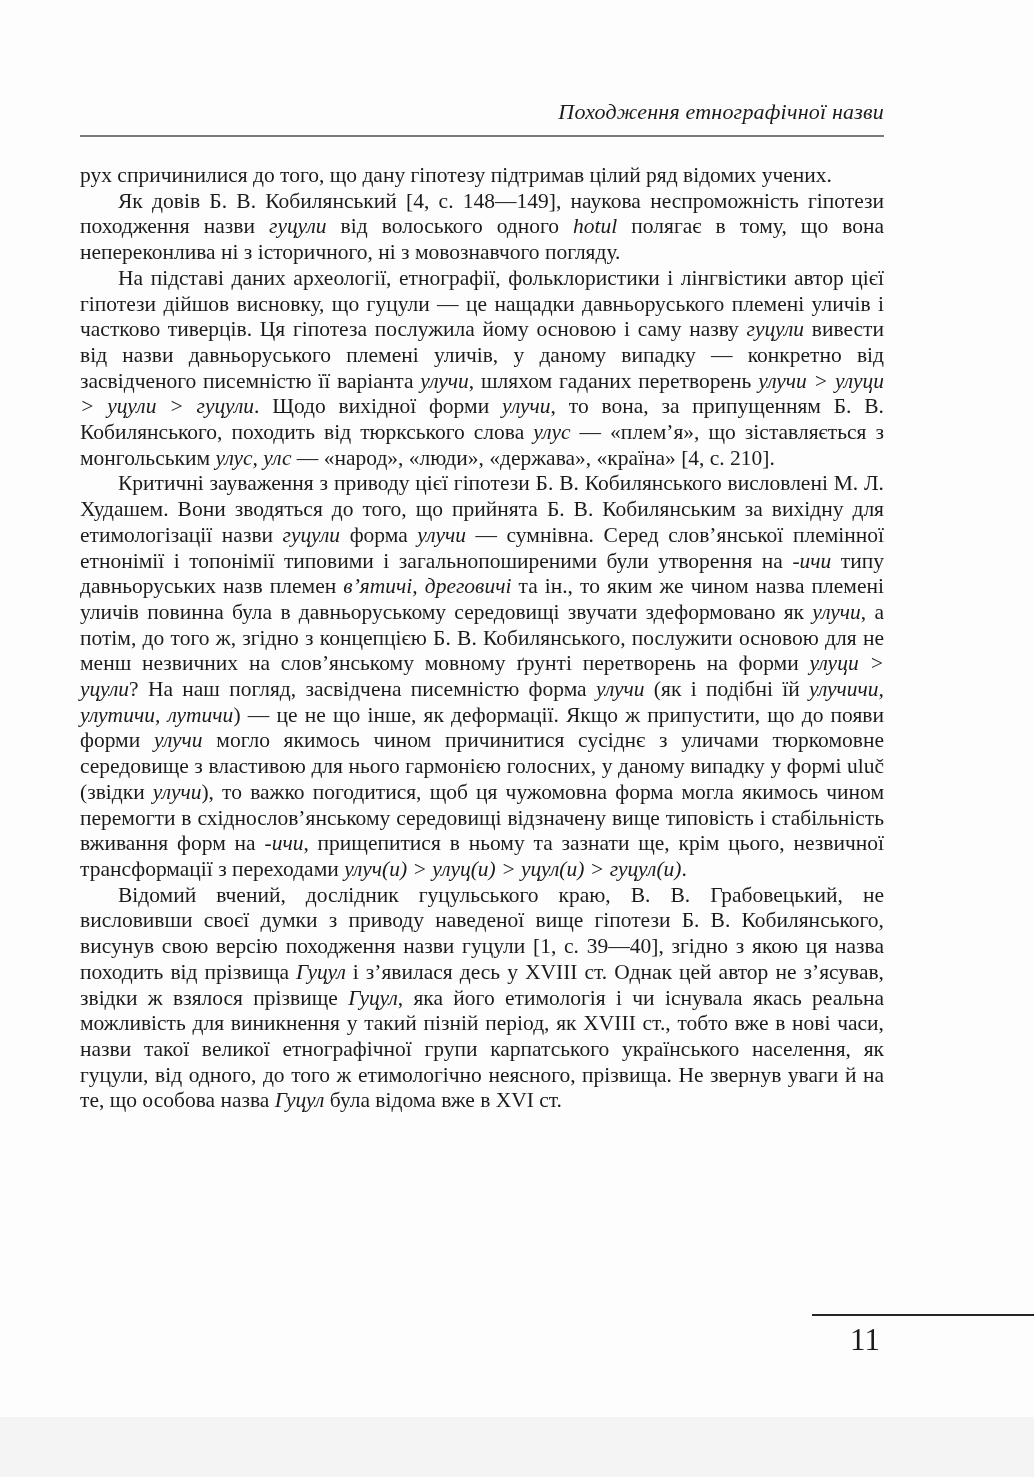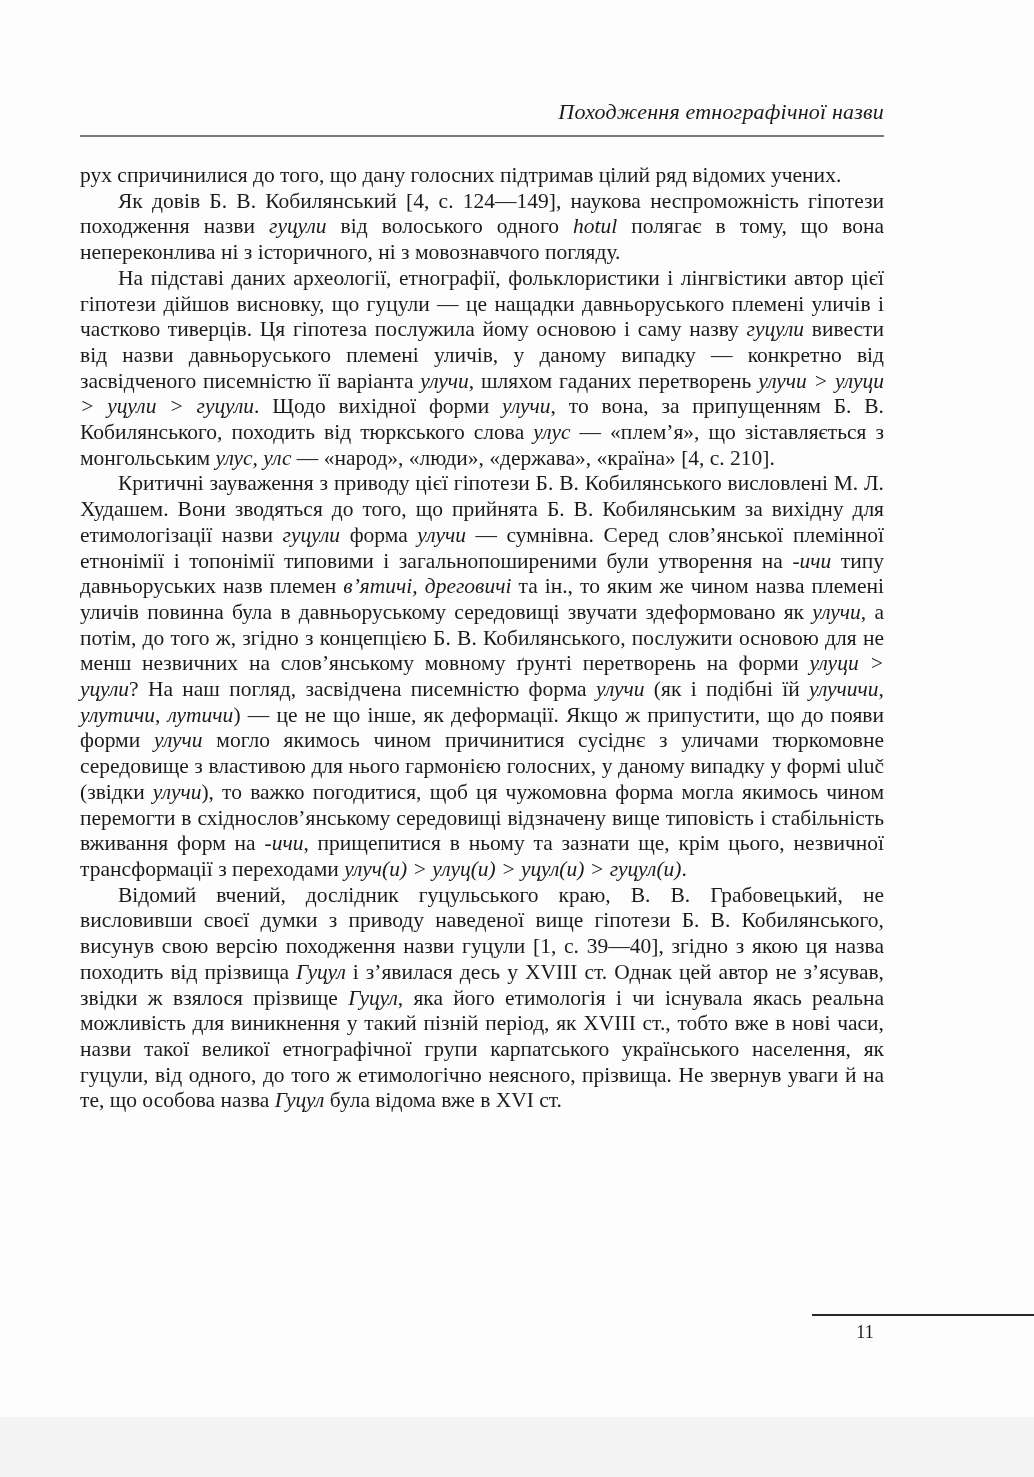--- a/index.html
+++ b/index.html
@@ -42,35 +42,35 @@
     position: absolute;
     left: 812px; top: 1314px;
     width: 222px; height: 0;
     border-top: 2px solid #262626;
   }
   .page-number {
     position: absolute;
     left: 840px; top: 1322px;
     width: 50px;
     text-align: center;
-    font-size: 18px;
+    font-size: 31px;
     color: #1b1b1b;
   }
 </style>
 </head>
 <body>
 
 <div class="page">
 
   <div class="text-block">
     <div class="running-head">Походження етнографічної назви</div>
 
     <div class="body-text">
-        <p><span>рух спричинилися до того, що дану голосних підтримав цілий ряд відомих учених.</span></p>
-        <p class="indent"><span>Як довів Б. В. Кобилянський [4, с. 124—149], наукова неспроможність гіпотези походження назви </span><em>гуцули</em><span> від волоського одного </span><em>hotul</em><span> полягає в тому, що вона непереконлива ні з історичного, ні з мовознавчого погляду.</span></p>
+        <p><span>рух спричинилися до того, що дану гіпотезу підтримав цілий ряд відомих учених.</span></p>
+        <p class="indent"><span>Як довів Б. В. Кобилянський [4, с. 148—149], наукова неспроможність гіпотези походження назви </span><em>гуцули</em><span> від волоського одного </span><em>hotul</em><span> полягає в тому, що вона непереконлива ні з історичного, ні з мовознавчого погляду.</span></p>
         <p class="indent"><span>На підставі даних археології, етнографії, фольклористики і лінгвістики автор цієї гіпотези дійшов висновку, що гуцули — це нащадки давньоруського племені уличів і частково тиверців. Ця гіпотеза послужила йому основою і саму назву </span><em>гуцули</em><span> вивести від назви давньоруського племені уличів, у даному випадку — конкретно від засвідченого писемністю її варіанта </span><em>улучи</em><span>, шляхом гаданих перетворень </span><em>улучи &gt; улуци &gt; уцули &gt; гуцули</em><span>. Щодо вихідної форми </span><em>улучи</em><span>, то вона, за припущенням Б. В. Кобилянського, походить від тюркського слова </span><em>улус</em><span> — «плем’я», що зіставляється з монгольським </span><em>улус, улс</em><span> — «народ», «люди», «держава», «країна» [4, с. 210].</span></p>
         <p class="indent"><span>Критичні зауваження з приводу цієї гіпотези Б. В. Кобилянського висловлені М. Л. Худашем. Вони зводяться до того, що прийнята Б. В. Кобилянським за вихідну для етимологізації назви </span><em>гуцули</em><span> форма </span><em>улучи</em><span> — сумнівна. Серед слов’янської племінної етнонімії і топонімії типовими і загальнопоширеними були утворення на </span><em>-ичи</em><span> типу давньоруських назв племен </span><em>в’ятичі, дреговичі</em><span> та ін., то яким же чином назва племені уличів повинна була в давньоруському середовищі звучати здеформовано як </span><em>улучи</em><span>, а потім, до того ж, згідно з концепцією Б. В. Кобилянського, послужити основою для не менш незвичних на слов’янському мовному ґрунті перетворень на форми </span><em>улуци &gt; уцули</em><span>? На наш погляд, засвідчена писемністю форма </span><em>улучи</em><span> (як і подібні їй </span><em>улучичи, улутичи, лутичи</em><span>) — це не що інше, як деформації. Якщо ж припустити, що до появи форми </span><em>улучи</em><span> могло якимось чином причинитися сусіднє з уличами тюркомовне середовище з властивою для нього гармонією голосних, у даному випадку у формі uluč (звідки </span><em>улучи</em><span>), то важко погодитися, щоб ця чужомовна форма могла якимось чином перемогти в східнослов’янському середовищі відзначену вище типовість і стабільність вживання форм на </span><em>-ичи</em><span>, прищепитися в ньому та зазнати ще, крім цього, незвичної трансформації з переходами </span><em>улуч(и) &gt; улуц(и) &gt; уцул(и) &gt; гуцул(и)</em><span>.</span></p>
         <p class="indent"><span>Відомий вчений, дослідник гуцульського краю, В. В. Грабовецький, не висловивши своєї думки з приводу наведеної вище гіпотези Б. В. Кобилянського, висунув свою версію походження назви гуцули [1, с. 39—40], згідно з якою ця назва походить від прізвища </span><em>Гуцул</em><span> і з’явилася десь у XVIII ст. Однак цей автор не з’ясував, звідки ж взялося прізвище </span><em>Гуцул</em><span>, яка його етимологія і чи існувала якась реальна можливість для виникнення у такий пізній період, як XVIII ст., тобто вже в нові часи, назви такої великої етнографічної групи карпатського українського населення, як гуцули, від одного, до того ж етимологічно неясного, прізвища. Не звернув уваги й на те, що особова назва </span><em>Гуцул</em><span> була відома вже в XVI ст.</span></p>
       </div>
   </div>
 
   <div class="footer-rule"></div>
 
   <div class="page-number">11</div>
 

